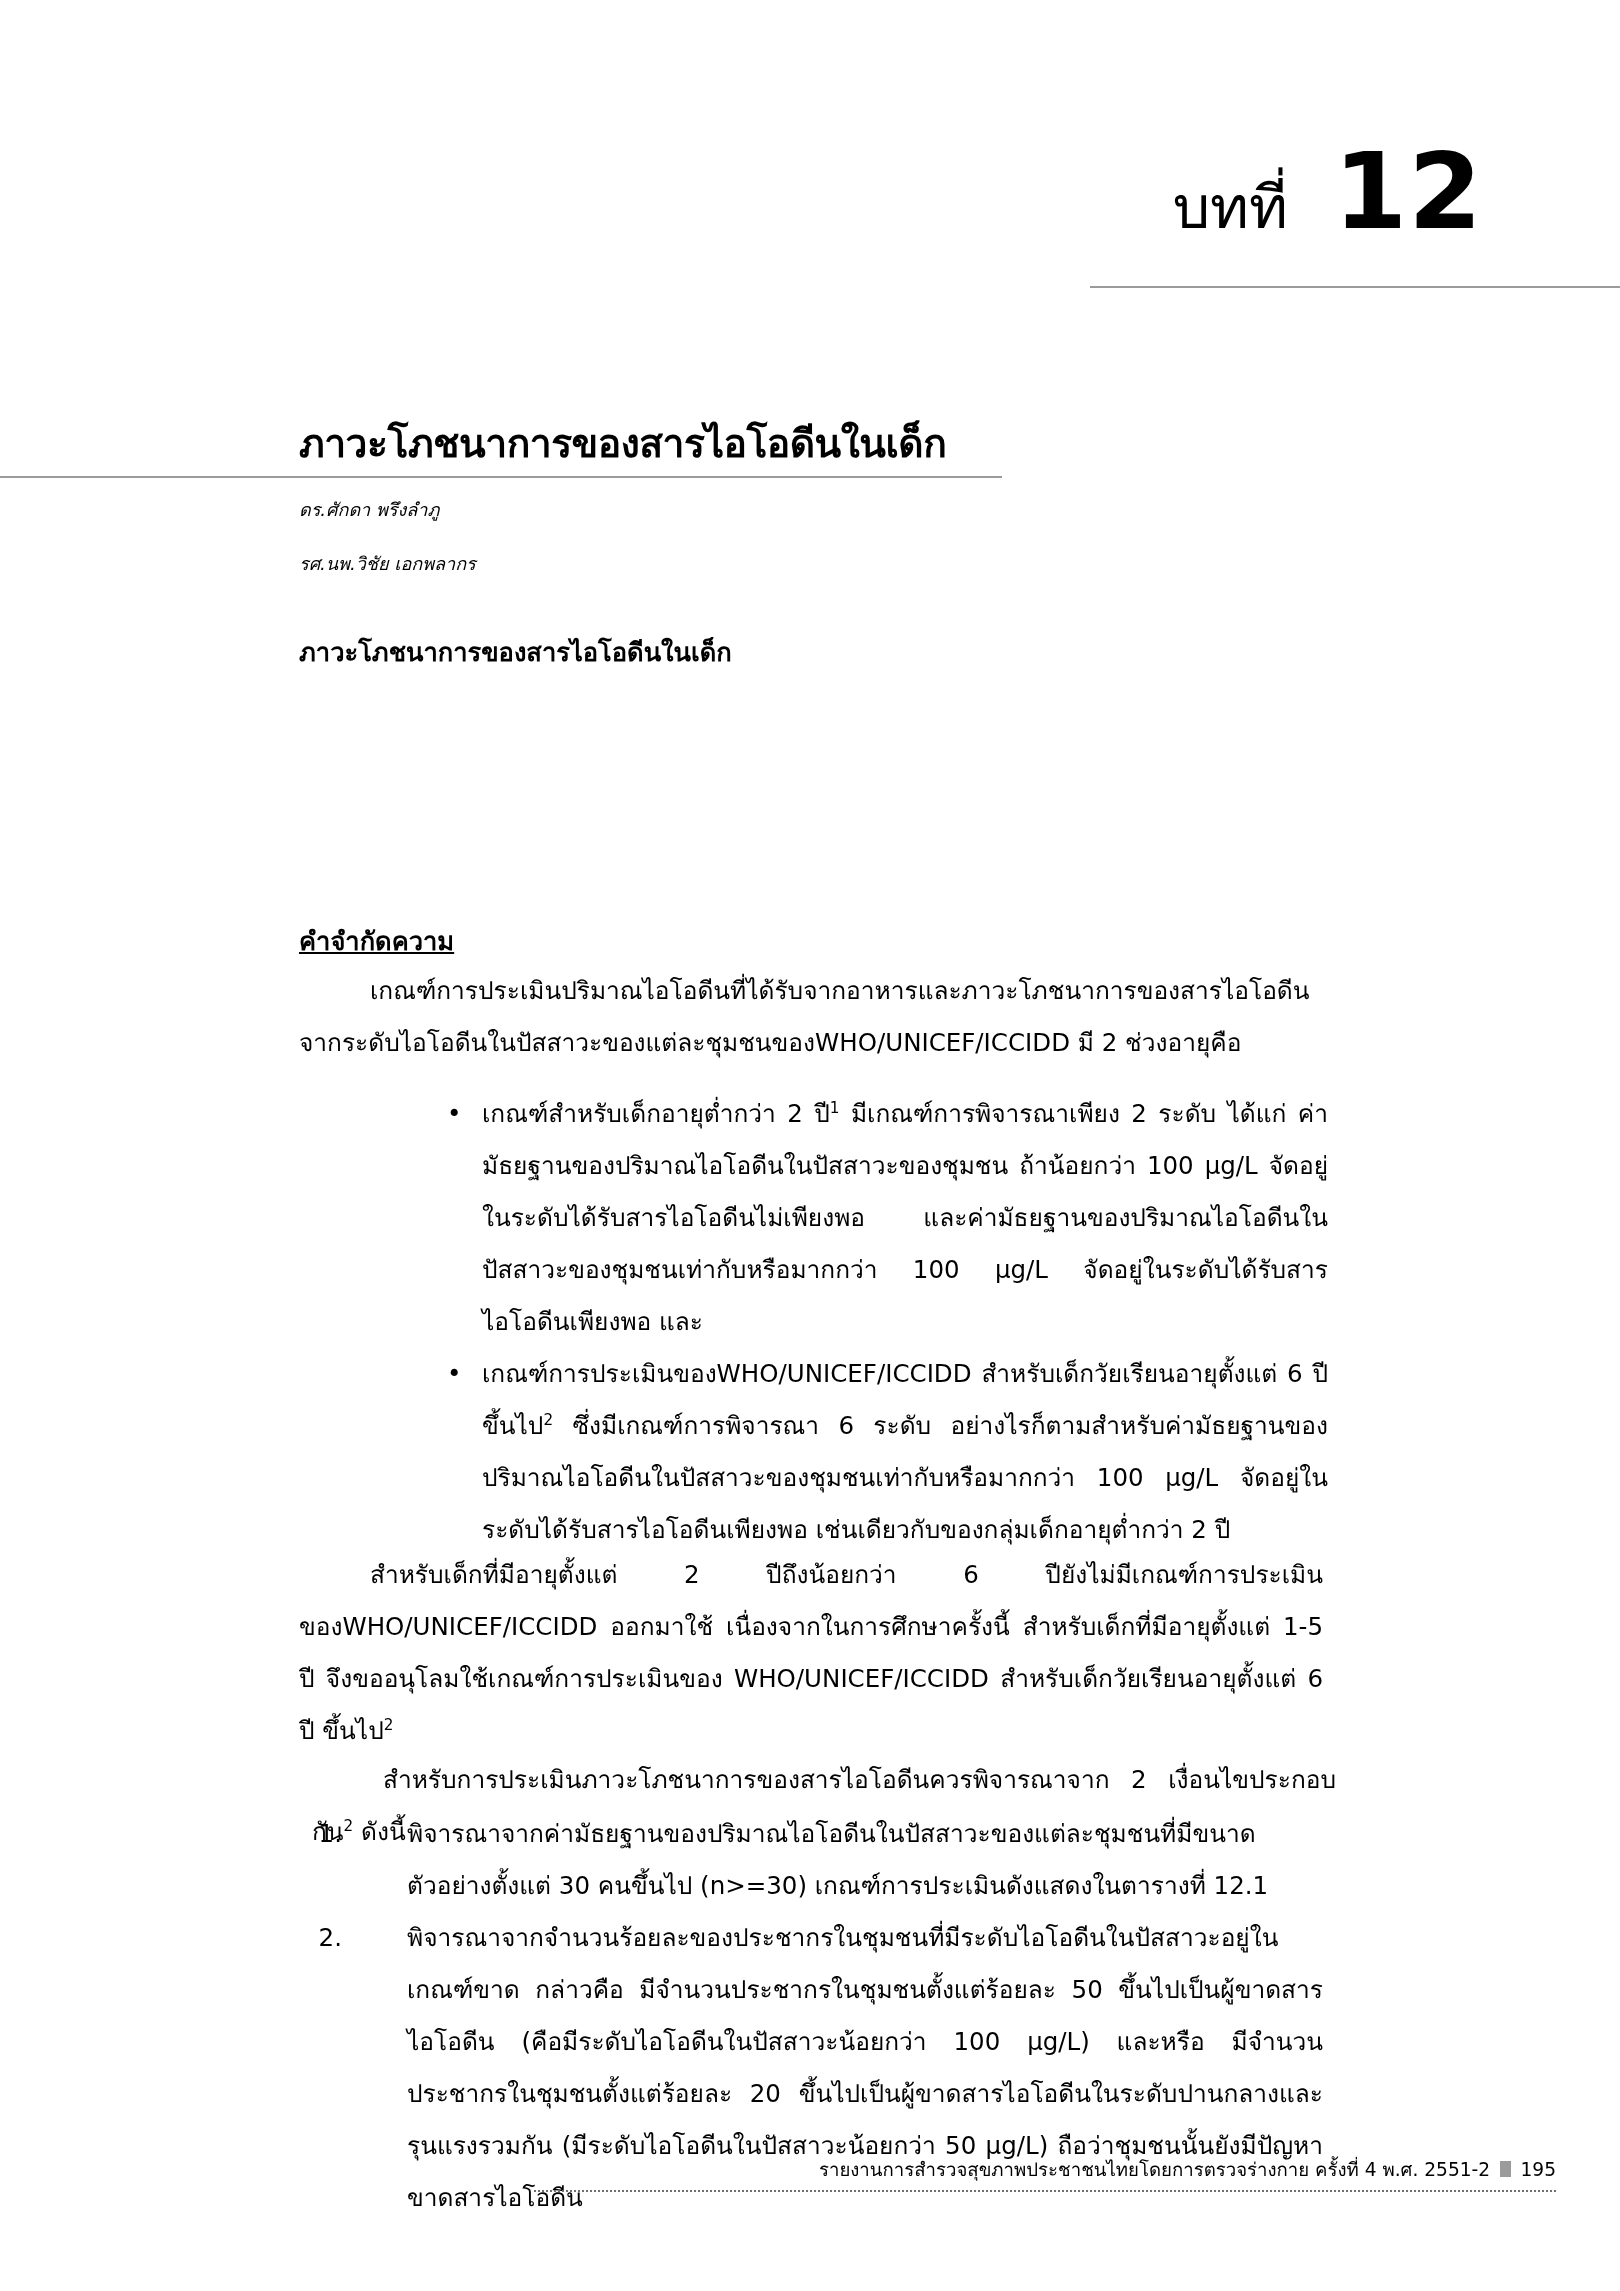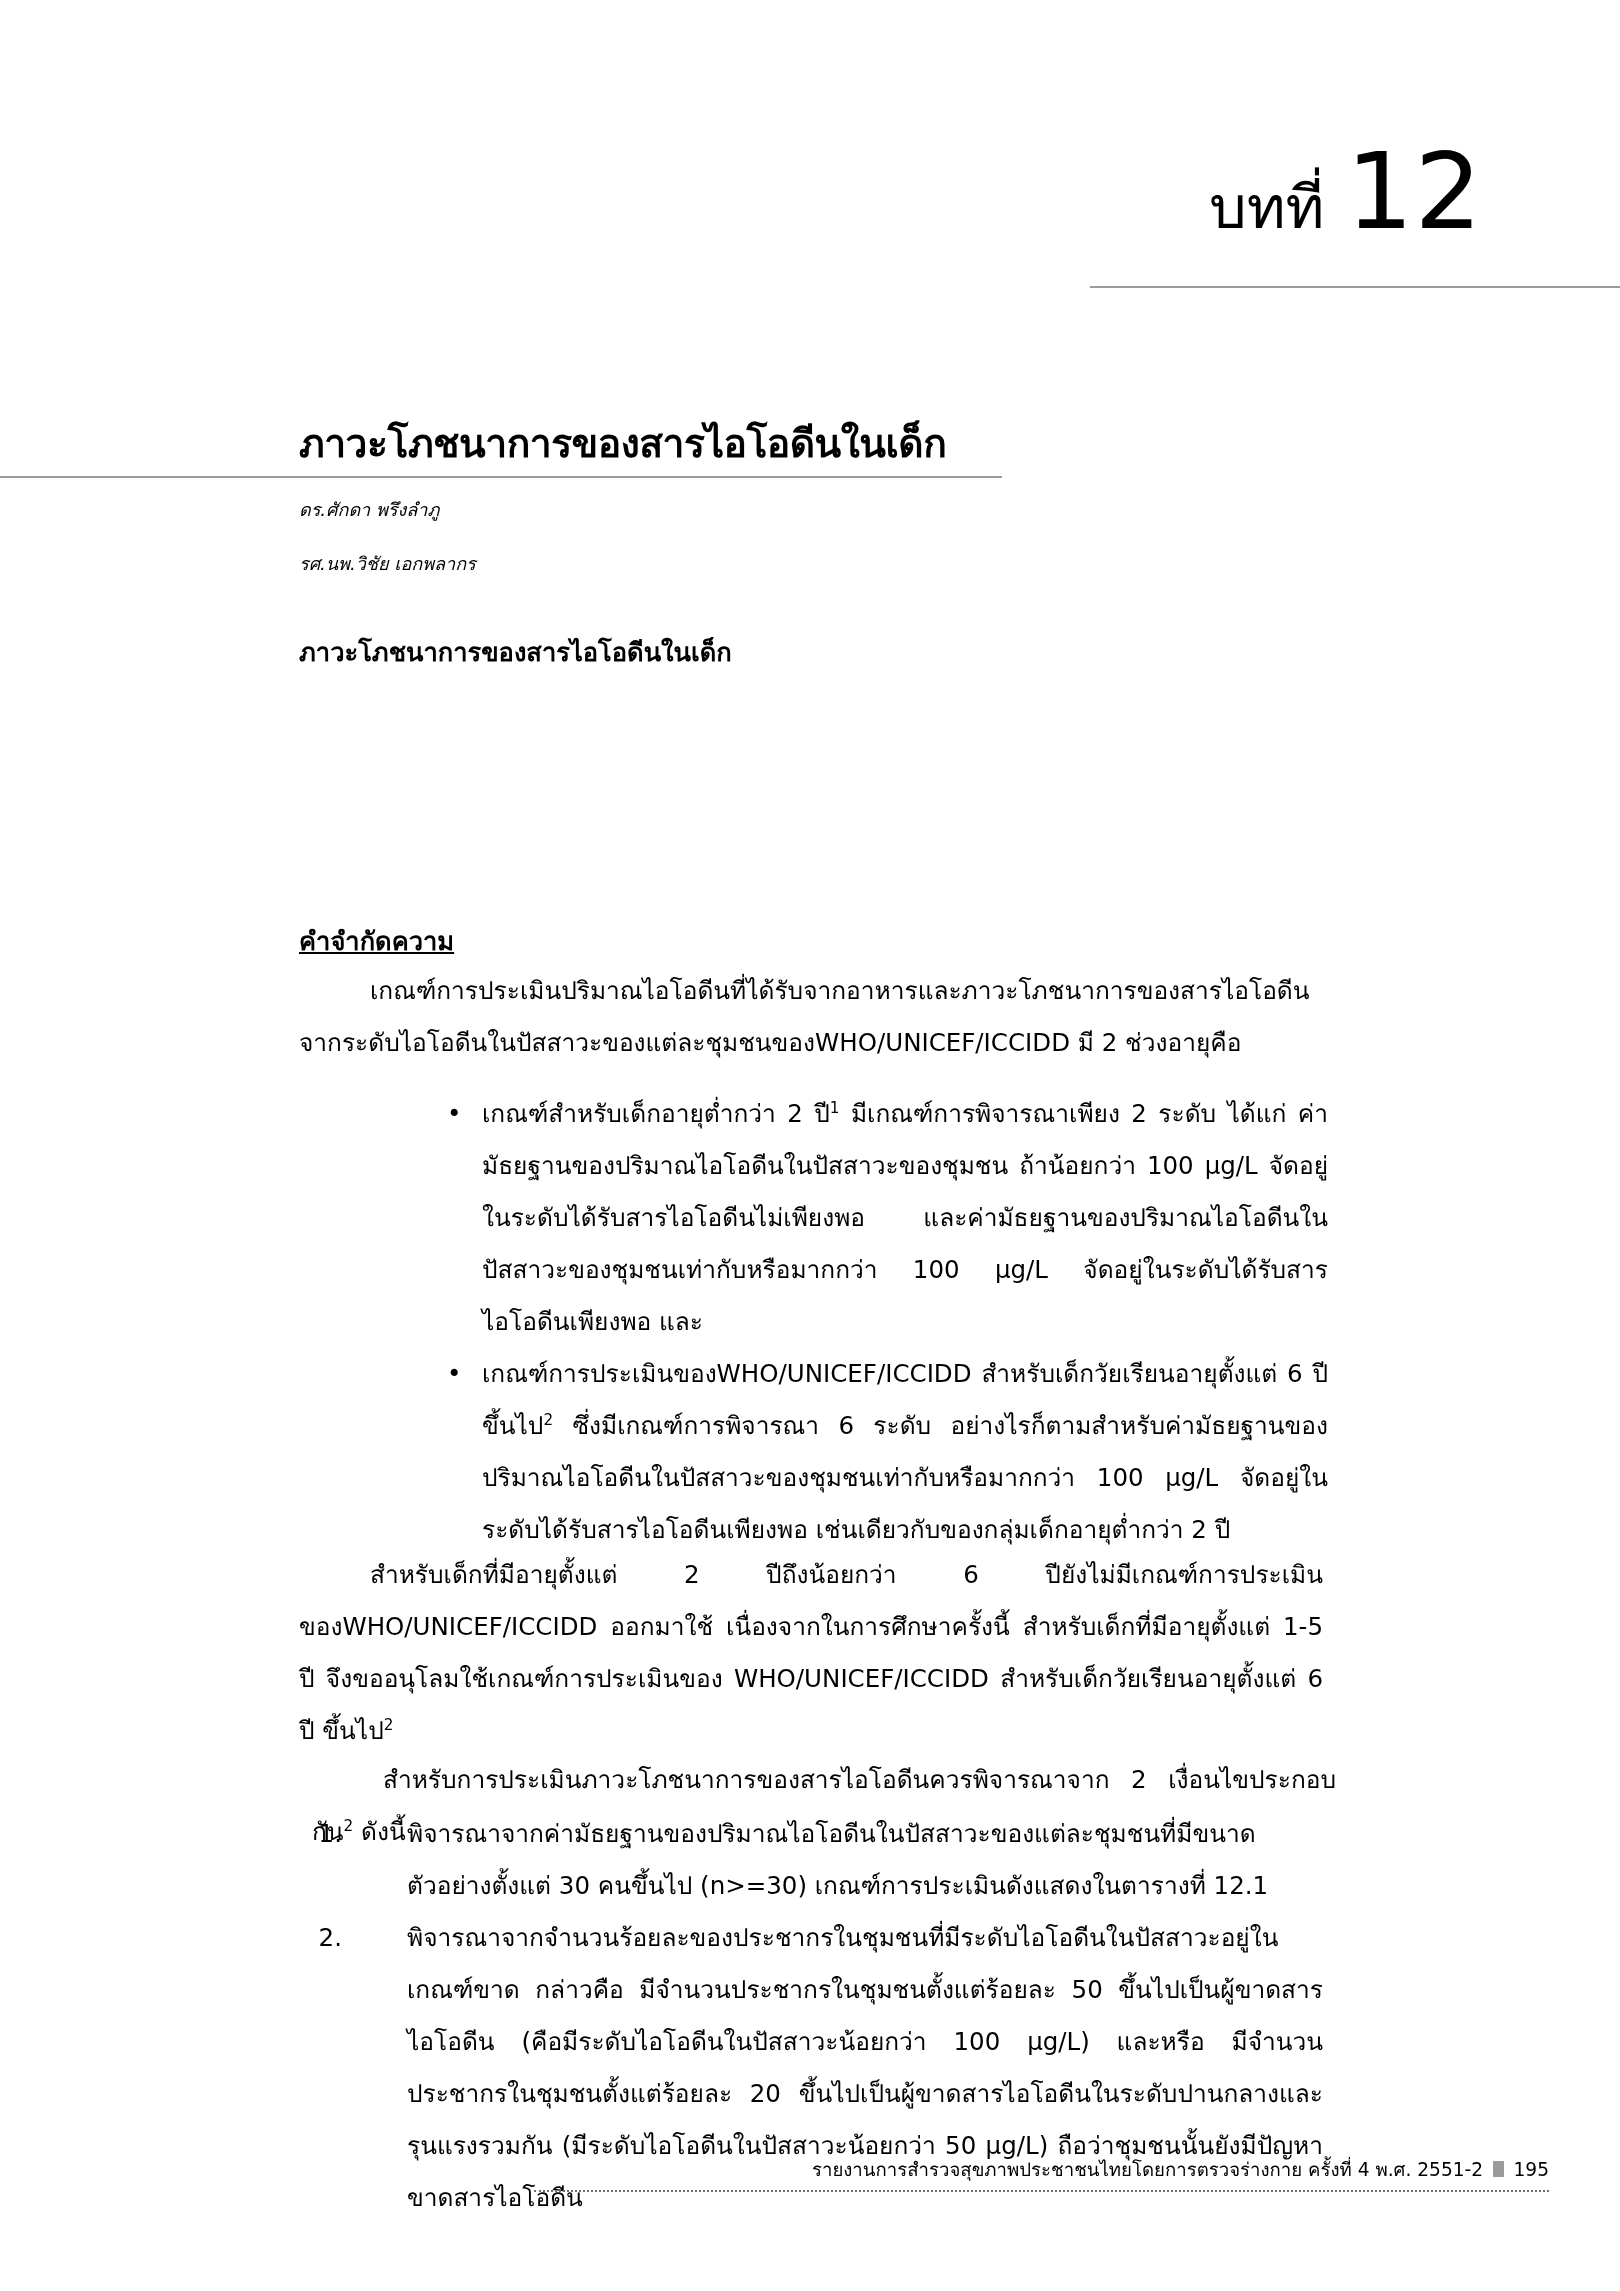--- a/index.html
+++ b/index.html
@@ -35,24 +35,25 @@
     font-family: "DejaVu Sans", sans-serif;
     font-size: 59px;
     font-weight: 300;
     letter-spacing: 0px;
     color: #000;
   }
 
   .chapter-number {
     font-family: "DejaVu Sans", sans-serif;
     font-size: 106px;
-    font-weight: 400;
+    font-weight: 700;
     letter-spacing: 1px;
     color: #000;
     line-height: 0.85;
+    margin-left: 24px;
   }
 
   .header-rule {
     position: absolute;
     top: 286px;
     left: 1090px;
     right: 0;
     height: 2px;
     background: #9b9b9b;
   }
@@ -177,21 +178,21 @@
   sup {
     font-size: 0.62em;
     vertical-align: super;
     line-height: 0;
   }
 
   
   .footer {
     position: absolute;
     left: 0;
-    right: 12px;
+    right: 5px;
     bottom: 0;
     height: 147px;
     text-align: center;
   }
 
   .footer-text {
     position: absolute;
     right: 59px;
     top: 9.8px;
     font-family: "DejaVu Sans", sans-serif;

